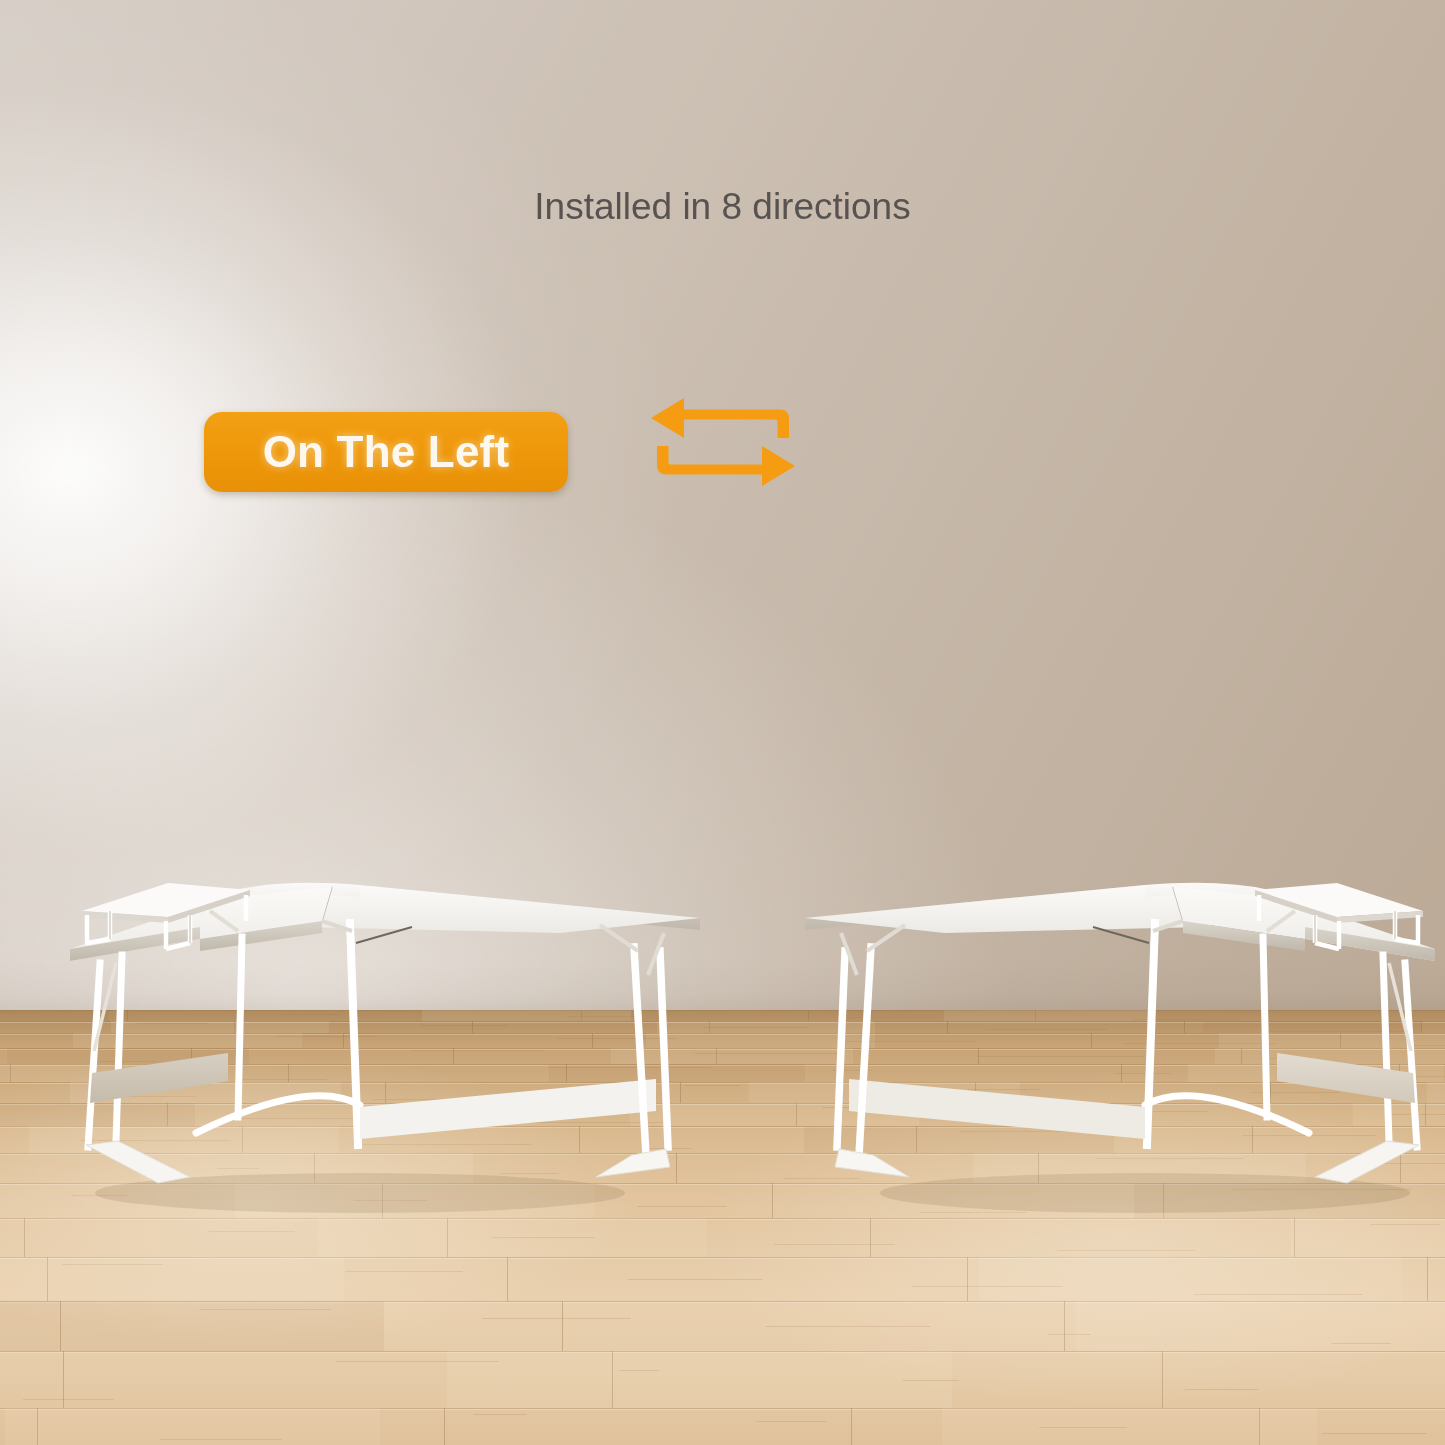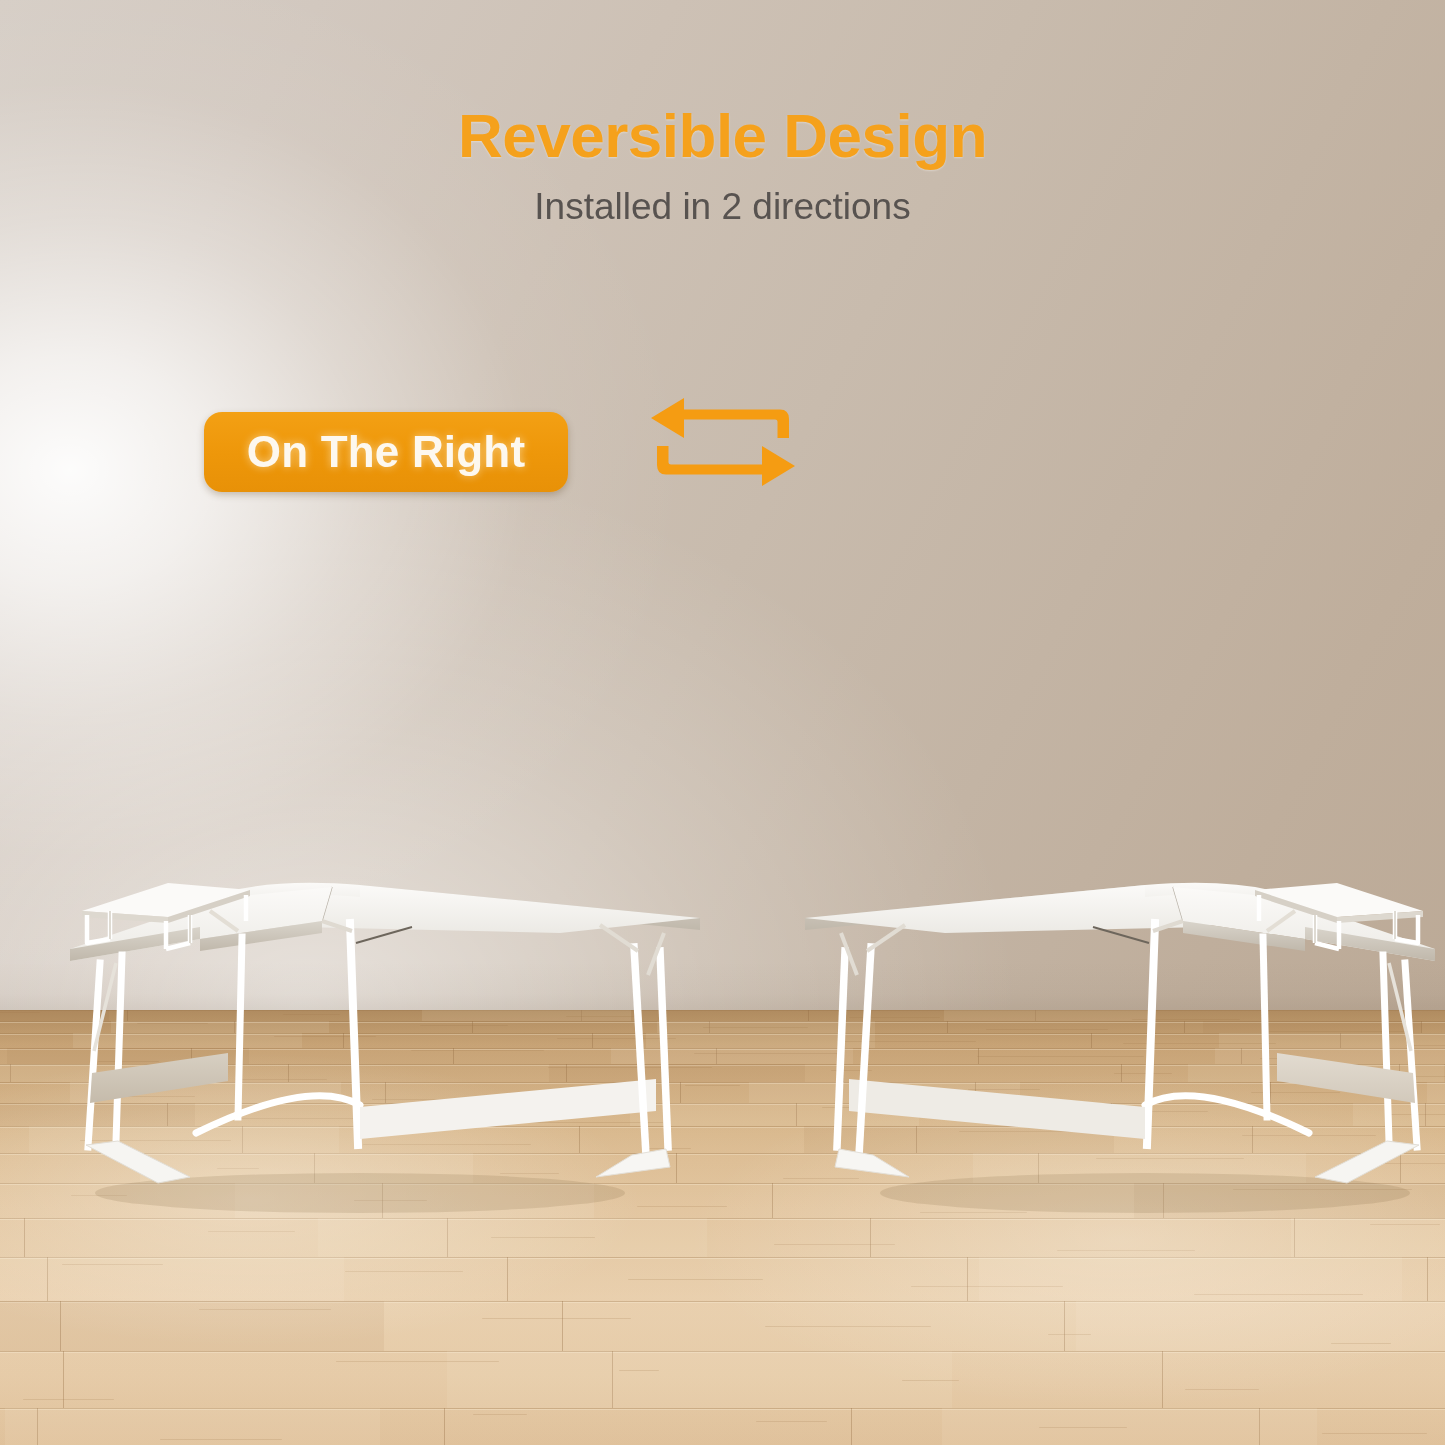--- a/index.html
+++ b/index.html
@@ -365,25 +365,24 @@
         <div class="plank-tint" style="left:942px;top:398.2530475603655px;width:375px;height:36.746952439634526px;background:rgba(255,243,224,0.22);"></div>
         <div class="grain" style="left:473px;top:404px;width:54px;"></div>
         <div class="grain" style="left:756px;top:411px;width:71px;"></div>
         <div class="grain" style="left:1039px;top:417px;width:88px;"></div>
         <div class="grain" style="left:1322px;top:423px;width:105px;"></div>
         <div class="grain" style="left:160px;top:429px;width:122px;"></div>
       </div>
     <div class="floor-gloss"></div>
   </div>
 
-  <div class="title">Reversible Design</div>
-  <div class="subtitle">Installed in 2 directions</div>
+  <div class="subtitle">Installed in 8 directions</div>
 
   <div class="badge" id="badge-left">
-    <span>On The Right</span>
+    <span>On The Left</span>
   </div>
 
 
   <div class="swap-icon">
     <svg viewBox="0 0 150 92" width="150" height="92">
 
       <path d="M3 22 L36 2 L36 13.5 L132 13.5
                Q141 13.5 141 23 L141 42 L129.5 42 L129.5 25.5
                Q129.5 23.5 127 23.5 L36 23.5 L36 42 Z" fill="#f59c12"></path>
 

